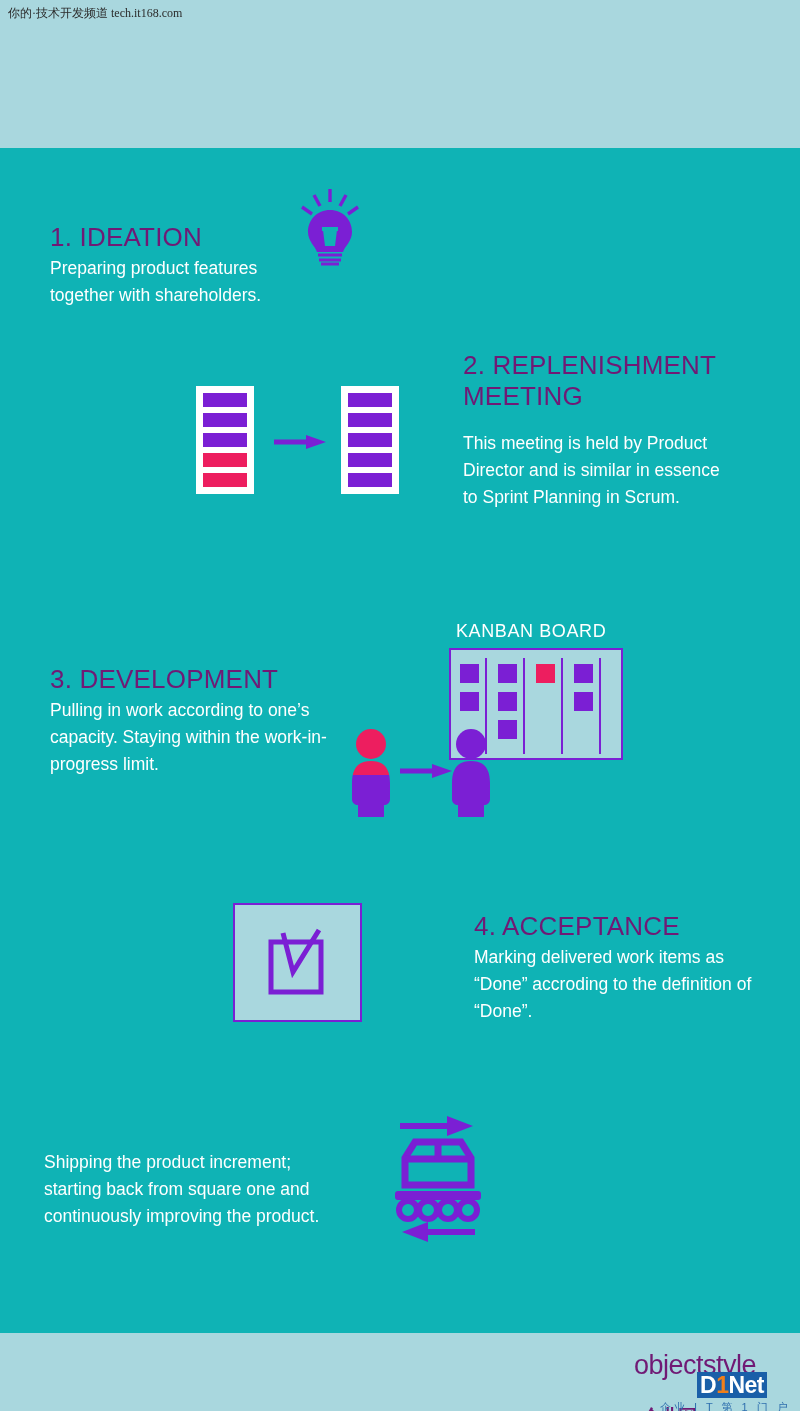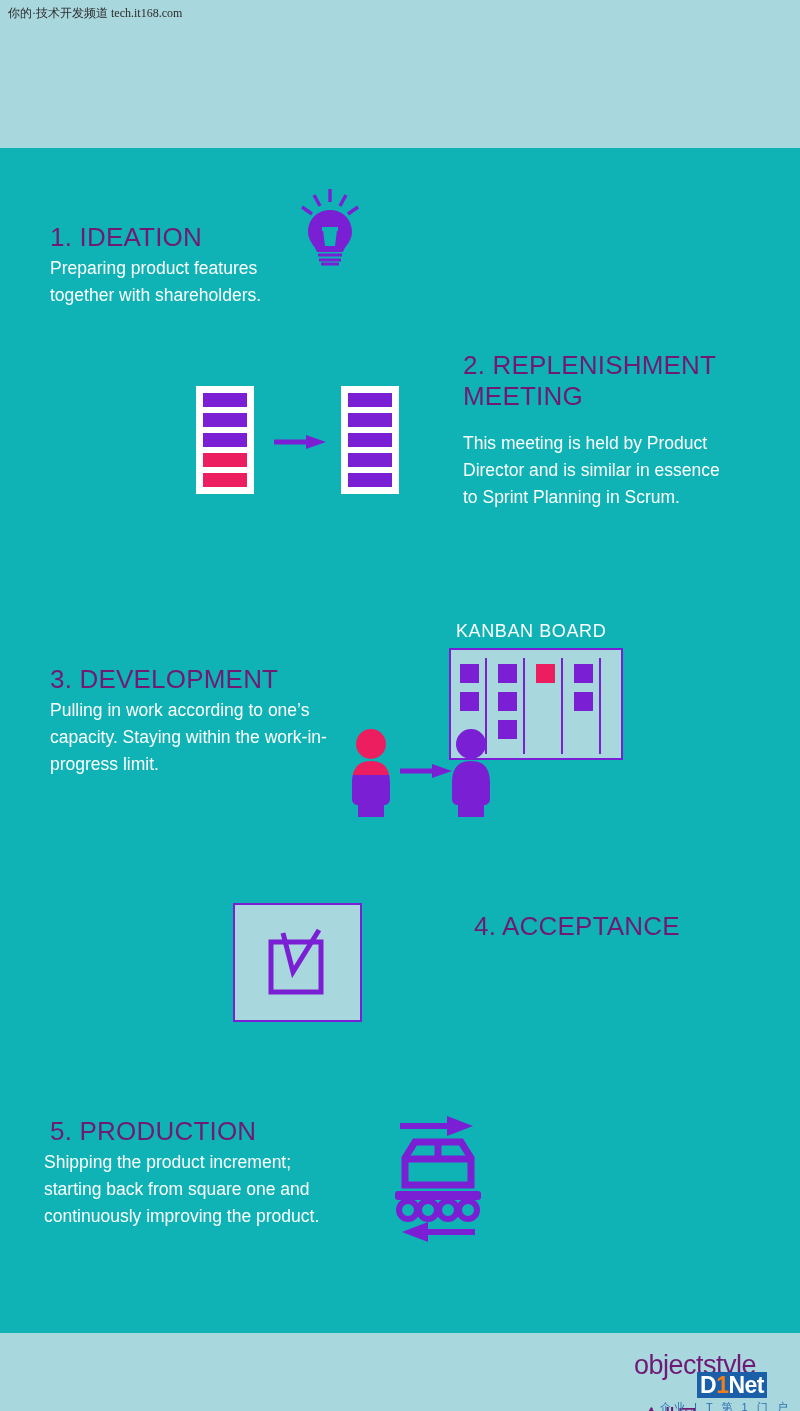--- a/index.html
+++ b/index.html
@@ -291,22 +291,22 @@
   </svg>
 
   <div class="accept-box">
     <svg style="position:absolute; left:27px; top:15px;" width="70" height="80" viewBox="0 0 70 80">
       <rect x="9" y="22" width="50" height="50" fill="none" stroke="#7b1fd4" stroke-width="5"></rect>
       <path d="M21 13 L31 52 L57 10" fill="none" stroke="#7b1fd4" stroke-width="5" stroke-linecap="butt" stroke-linejoin="miter"></path>
     </svg>
   </div>
 
   <div class="step-title" style="left:474px; top:911px;">4. ACCEPTANCE</div>
-
-  <div class="step-title" style="left:50px; top:1116px;">5. PRODUCTION</div>
+  <div class="step-body" style="left:474px; top:944px; width:285px;">Marking delivered work items as “Done” accroding to the definition of “Done”.</div>
+
   <div class="step-body" style="left:44px; top:1149px; width:290px;">Shipping the product increment; starting back from square one and continuously improving the product.</div>
 
   <svg class="prod-icon" viewBox="0 0 120 145">
 
     <rect x="15" y="13" width="55" height="6" fill="#7b1fd4"></rect>
     <polygon points="62,6 88,16 62,26" fill="#7b1fd4"></polygon>
 
     <path d="M30 32 L76 32 L86 48 L86 75 L20 75 L20 48 Z" fill="none" stroke="#7b1fd4" stroke-width="7" stroke-linejoin="miter"></path>
     <line x1="20" y1="49" x2="86" y2="49" stroke="#7b1fd4" stroke-width="7"></line>
     <line x1="53" y1="32" x2="53" y2="49" stroke="#7b1fd4" stroke-width="7"></line>

